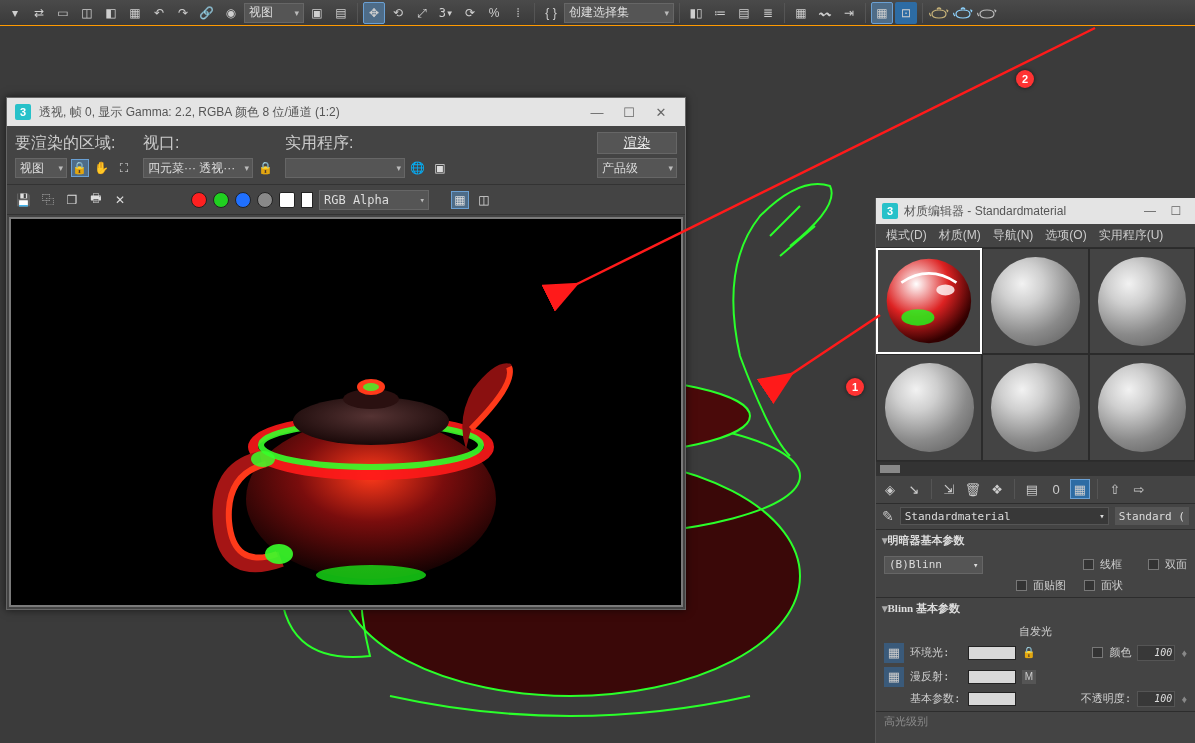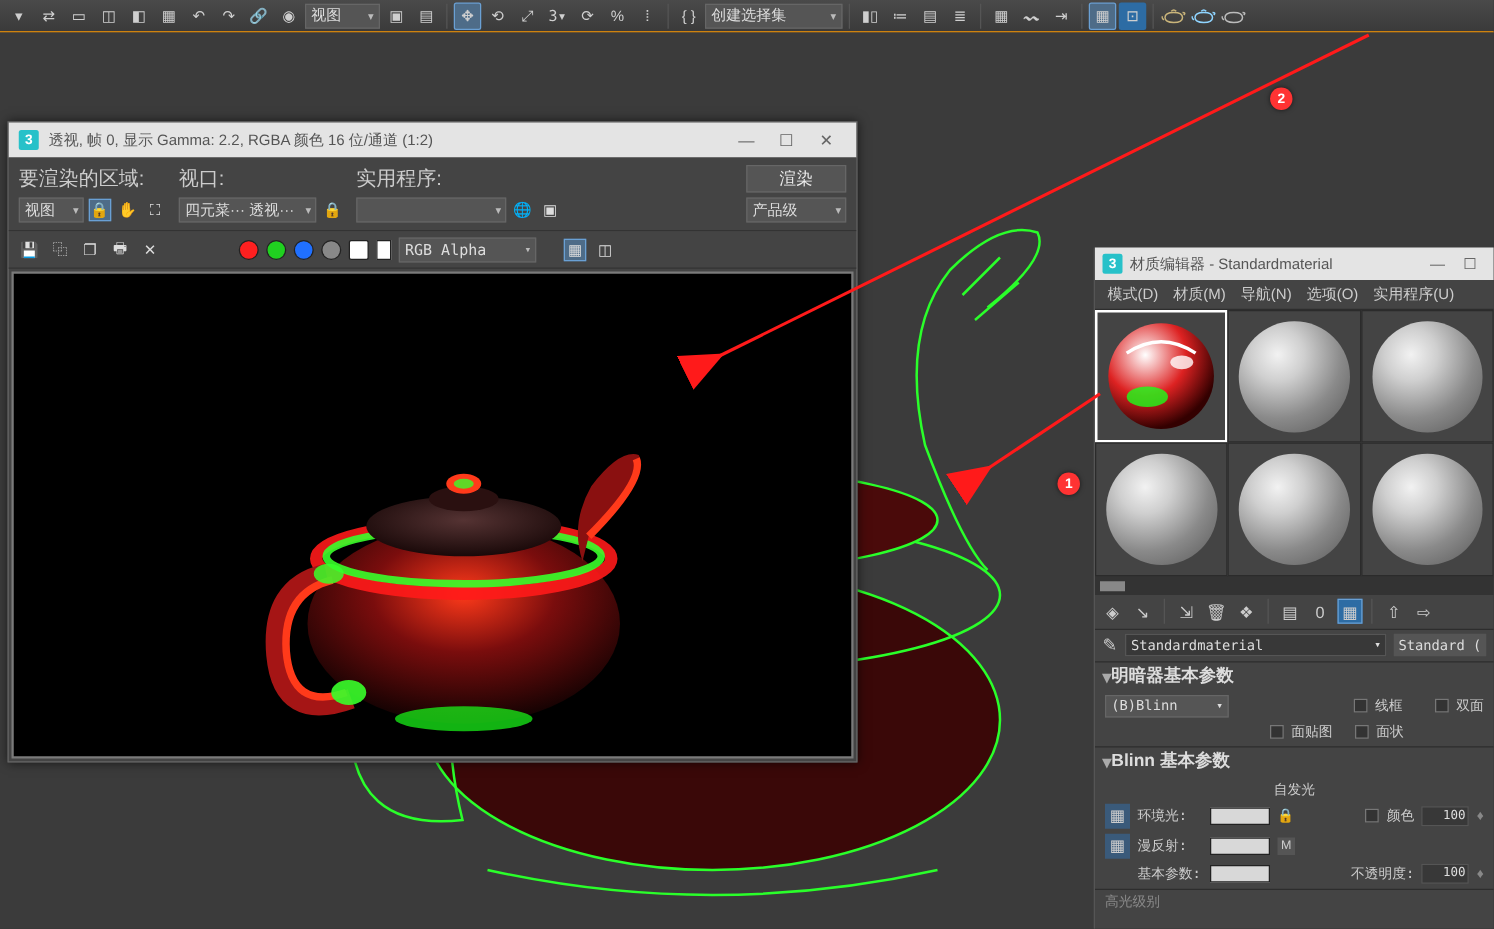--- a/index.html
+++ b/index.html
@@ -71,21 +71,21 @@
   .rw-col { display:flex; flex-direction:column; gap:4px; }
   .rw-label { font-size:16px; color:#ccc; }
   .rw-select {
     height:20px; background:#555; border:1px solid #666; color:#ddd;
     font-size:12px; padding:0 16px 0 4px; min-width:52px;
     display:flex; align-items:center; position:relative;
   }
   .rw-select::after{content:"▾"; position:absolute; right:3px; font-size:9px; color:#bbb;}
   .rw-btn-render {
     background:#555; border:1px solid #666; color:#eee;
-    height:22px; padding:0 22px; cursor:pointer;
+    height:22px; padding:0 22px; cursor:pointer;text-decoration:underline;
   }
   .rw-row2 {
     background:#444; height:30px; border-bottom:1px solid #333;
     display:flex; align-items:center; padding:0 8px; gap:6px;
   }
   .small-icon{width:18px;height:18px;display:flex;align-items:center;justify-content:center;color:#ddd;cursor:pointer;}
   .color-dot{width:16px;height:16px;border-radius:50%;border:1px solid #222;cursor:pointer;}
   .rgba-select{min-width:110px;font-family:monospace;}
   .rw-canvas{
     height:390px; background:#000; margin:2px;
@@ -149,38 +149,38 @@
   .me-name-row .name-combo::after{content:"▾";position:absolute;right:3px;font-size:9px;}
   .me-name-row .type-btn{
     height:18px;background:#555;color:#ddd;padding:0 4px;font-family:monospace;font-size:11px;
     display:flex;align-items:center;
   }
   .rollout{
     border-bottom:1px solid #2d2d2d;
   }
   .rollout-head{
     height:22px;display:flex;align-items:center;padding:0 6px;
-    color:#ddd;font-weight:bold;font-size:14px;cursor:pointer;
-    font-family:Liberation Sans, sans-serif;
+    color:#ddd;font-weight:bold;font-size:11px;cursor:pointer;
+    font-family:Liberation Serif, serif;
   }
   .rollout-head::before{content:"▾ ";color:#aaa;}
   .rollout-body{padding:4px 8px;display:flex;flex-direction:column;gap:4px;font-size:11px;}
   .row{display:flex;align-items:center;gap:6px;}
   .shader-combo{
     flex:1;height:18px;background:#555;color:#ddd;font-family:monospace;
     font-size:11px;display:flex;align-items:center;padding:0 4px;position:relative;
     border:1px solid #666;max-width:120px;
   }
   .shader-combo::after{content:"▾";position:absolute;right:3px;font-size:9px;}
   .chk{width:11px;height:11px;border:1px solid #777;background:#333;display:inline-block;}
   .lbl{font-family:"SimSun",monospace;color:#ccc;}
   .swatch{width:48px;height:14px;background:#D8D8D8;border:1px solid #222;cursor:pointer;}
   .spinner{
     width:38px;height:16px;background:#383838;border:1px solid #555;color:#ddd;
-    font-family:monospace;font-size:10px;display:flex;align-items:center;justify-content:flex-end;padding-right:2px;
+    font-family:monospace;font-size:10px;display:flex;align-items:center;justify-content:flex-end;padding-right:2px;font-style:italic;
   }
   .lock-btn{width:14px;height:14px;display:flex;align-items:center;justify-content:center;color:#ccc;}
   
   .annotation-layer{position:absolute;inset:0;pointer-events:none;z-index:40;}
   .anno-num{
     position:absolute;width:18px;height:18px;border-radius:50%;
     background:#f33;color:#fff;font-size:11px;font-weight:bold;
     display:flex;align-items:center;justify-content:center;
     box-shadow:0 0 4px rgba(0,0,0,0.6);
   }
@@ -257,21 +257,21 @@
         <path d="M120 310 Q40 320 40 400 Q40 490 130 480 Q120 440 120 400"></path>
         <path d="M150 520 Q330 560 510 520"></path>
       </g>
     </svg>
   </div>
 </div>
 
 <div class="render-window">
   <div class="rw-title">
     <div class="t-icon">3</div>
-    <span>透视, 帧 0, 显示 Gamma: 2.2, RGBA 颜色 16 位/通道 (1:2)</span>
+    <span>透视, 帧 0, 显示 Gamma: 2.2, RGBA 颜色 8 位/通道 (1:2)</span>
     <div class="spacer"></div>
     <div class="wbtn">—</div>
     <div class="wbtn">☐</div>
     <div class="wbtn">✕</div>
   </div>
   <div class="rw-panel">
     <div class="rw-col">
       <div class="rw-label">要渲染的区域:</div>
       <div class="row" style="gap:4px">
         <div class="rw-select">视图</div>

